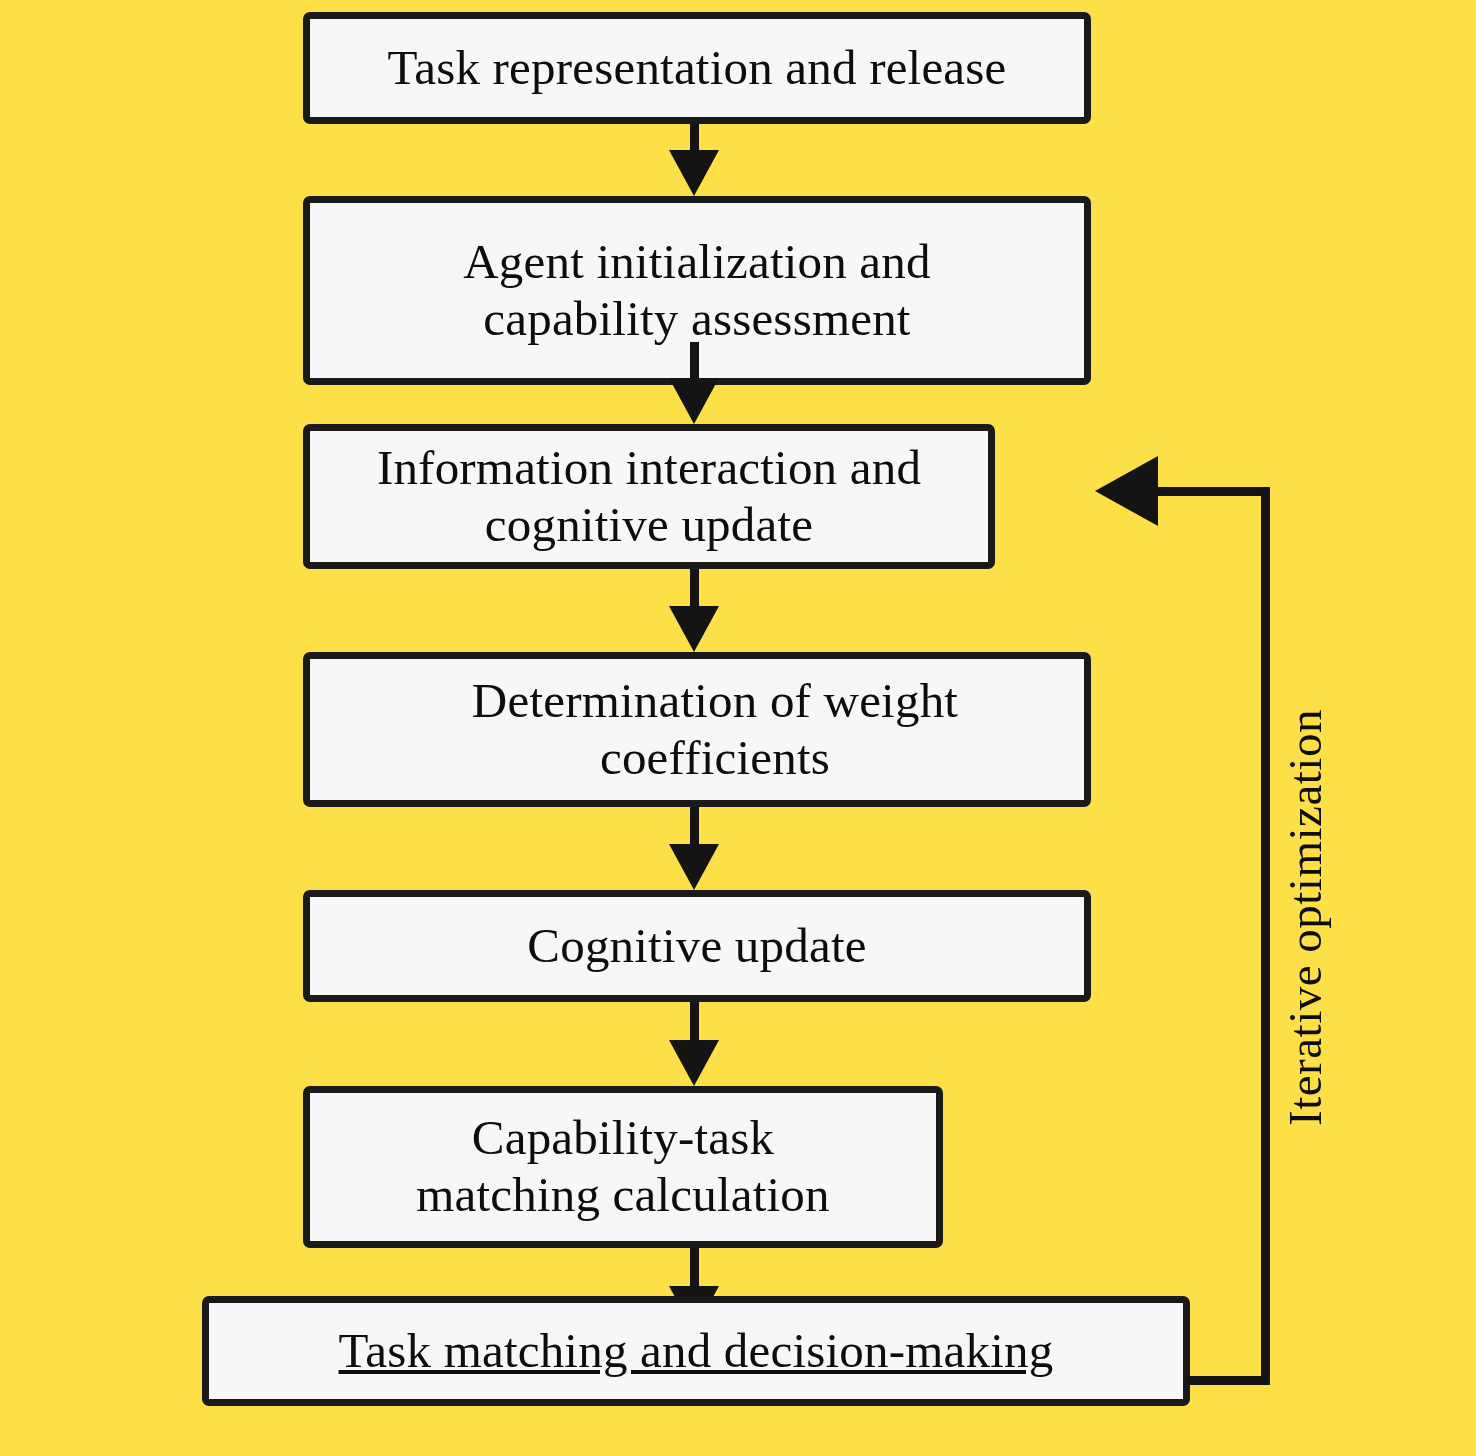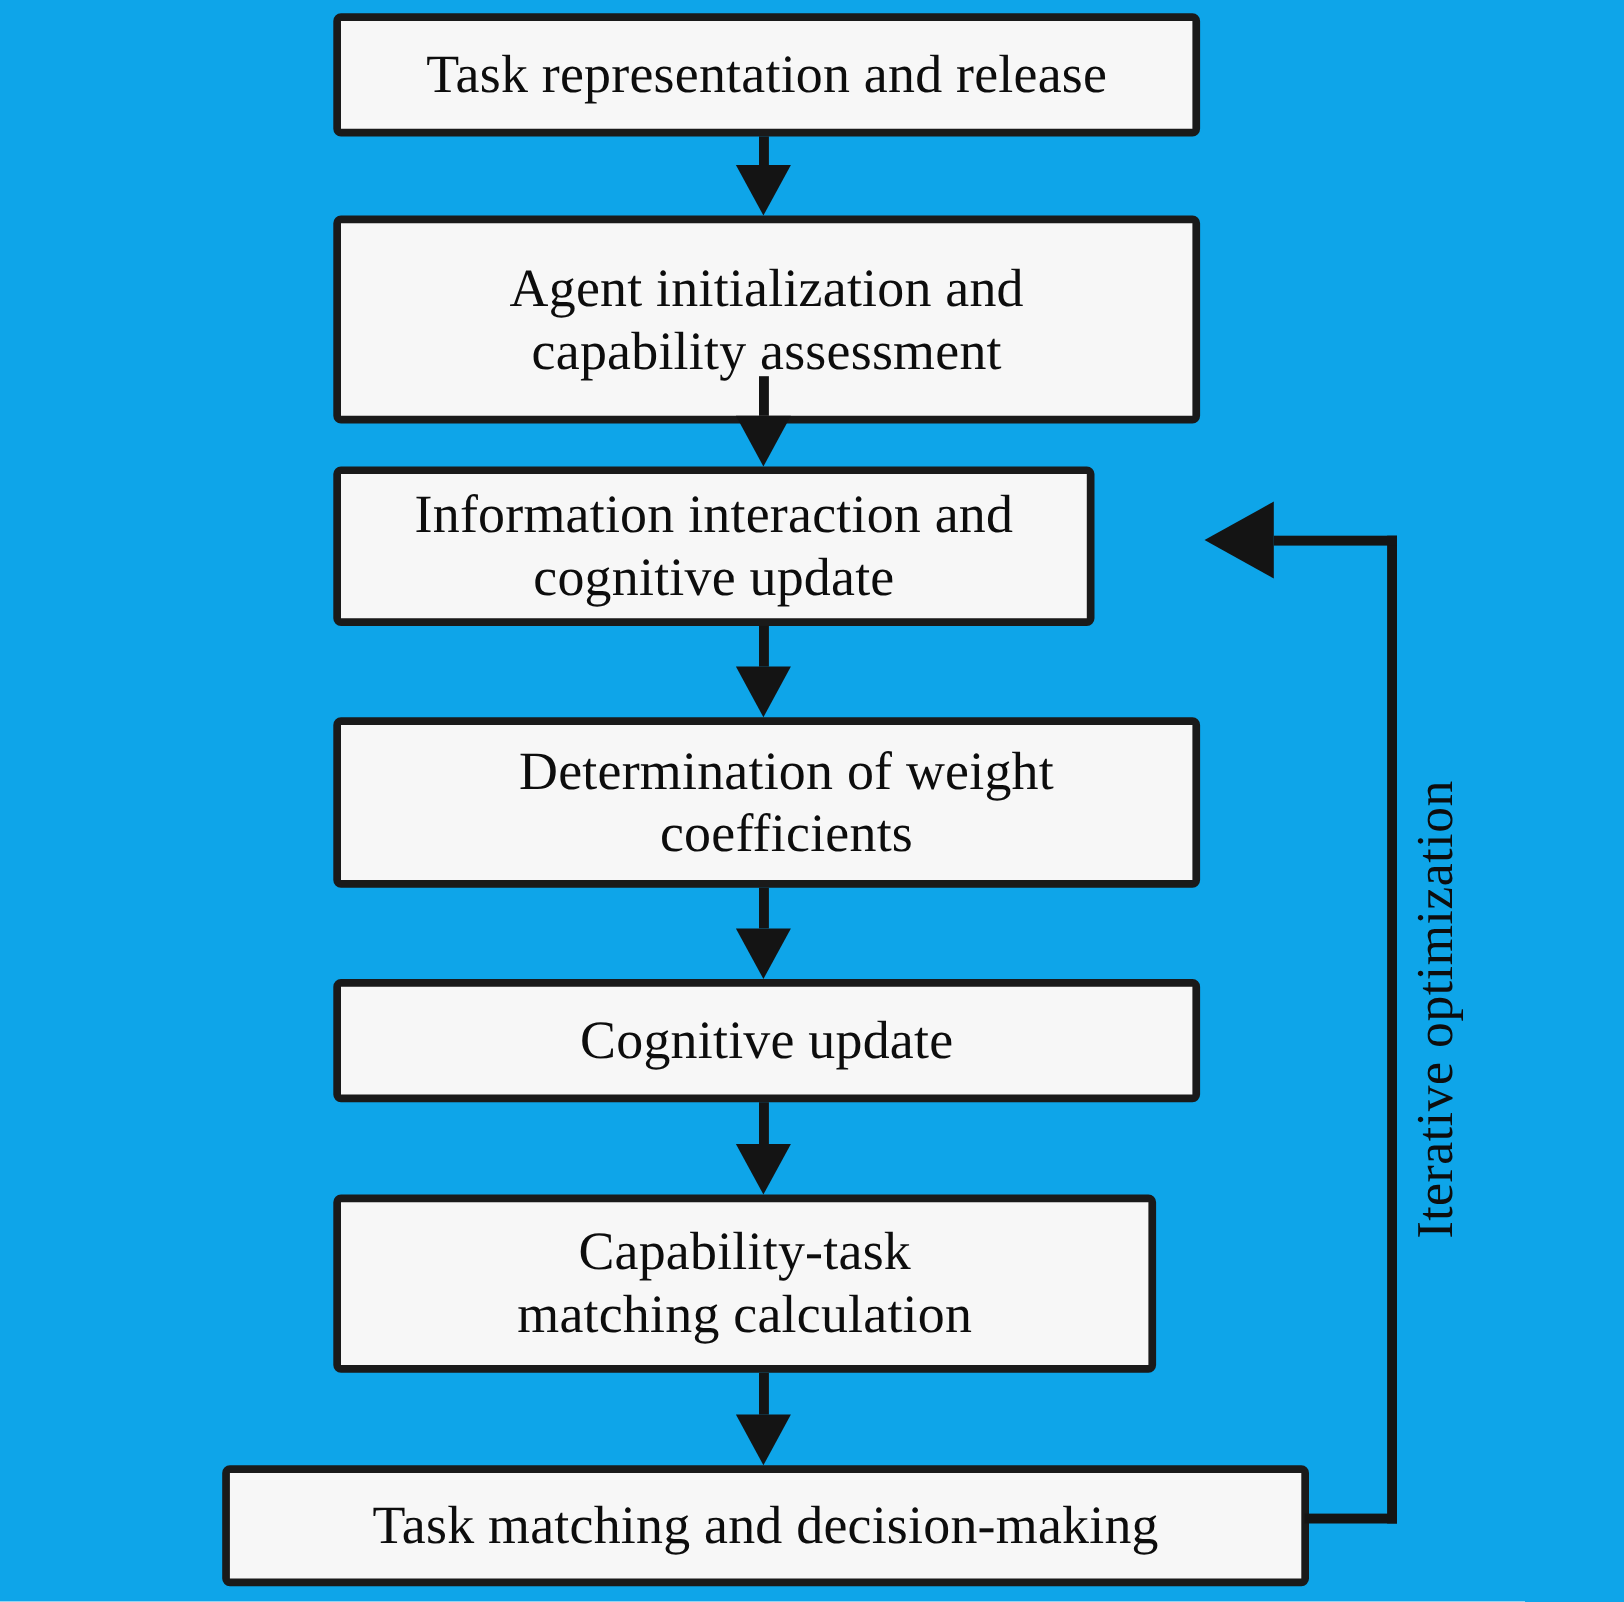--- a/index.html
+++ b/index.html
@@ -4,21 +4,21 @@
 <style>
   html, body {
     margin: 0;
     padding: 0;
     background: #f5f5f5;
   }
   #canvas {
     position: relative;
     width: 1476px;
     height: 1456px;
-    background: #0ea5e9;
+    background: #fde047;
     font-family: "Liberation Serif", "DejaVu Serif", serif;
     overflow: hidden;
   }
 
   
   .node {
     position: absolute;
     box-sizing: border-box;
     background: #f7f7f7;
     border: 7px solid #1a1a1a;
@@ -116,29 +116,29 @@
     <div class="head"></div>
   </div>
 
   <div class="node" style="left:303px; top:890px; width:788px; height:112px;">Cognitive update</div>
 
   <div class="arrow-down" style="left:669px; top:1002px; height:84px;">
     <div class="stem" style="height:38px;"></div>
     <div class="head"></div>
   </div>
 
-  <div class="node" style="left:303px; top:1086px; width:748px; height:162px;">Capability-task
+  <div class="node" style="left:303px; top:1086px; width:640px; height:162px;">Capability-task
 matching calculation</div>
 
   <div class="arrow-down" style="left:669px; top:1248px; height:84px;">
     <div class="stem" style="height:38px;"></div>
     <div class="head"></div>
   </div>
 
-  <div class="node" style="left:202px; top:1332px; width:988px; height:110px;">Task matching and decision-making</div>
+  <div class="node" style="left:202px; top:1296px; width:988px; height:110px;text-decoration:underline;">Task matching and decision-making</div>
 
   <div class="fb-seg" style="left:1186px; top:1376px; width:84px; height:9px;"></div>
 
   <div class="fb-seg" style="left:1261px; top:487px; width:9px; height:898px;"></div>
 
   <div class="fb-seg" style="left:1158px; top:487px; width:112px; height:9px;"></div>
 
   <div class="fb-head-left" style="left:1095px; top:456px;"></div>
 
   <div class="loop-label" style="left:1278px; top:1126px;">Iterative optimization</div>

